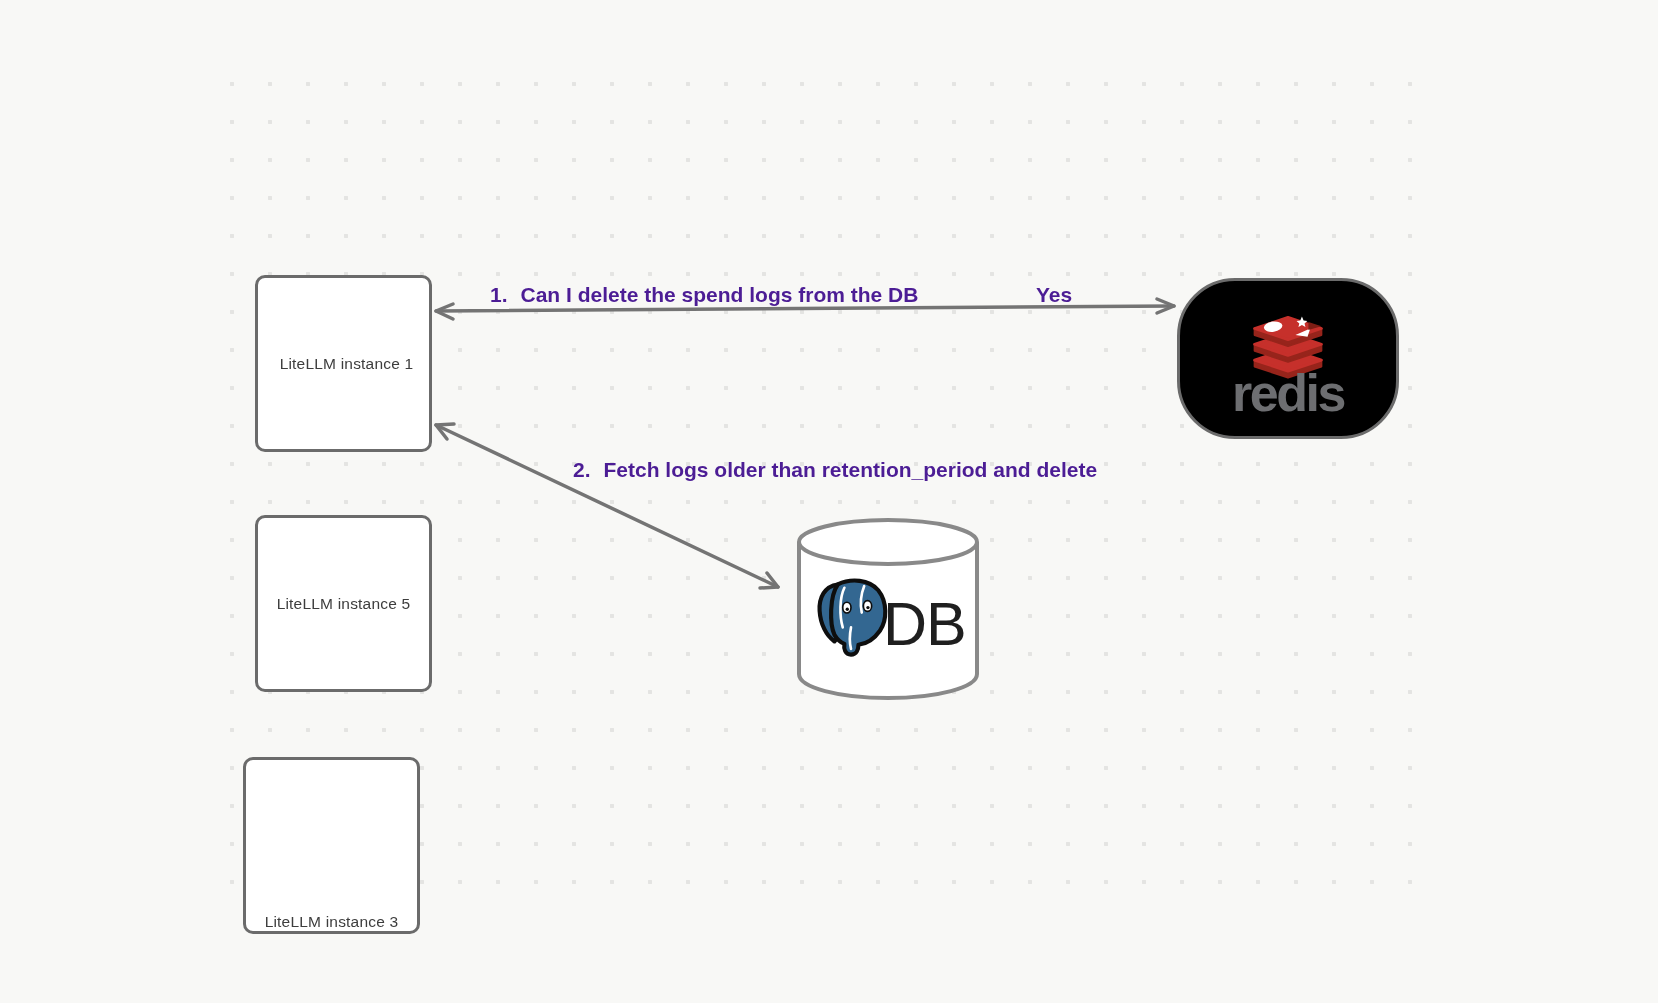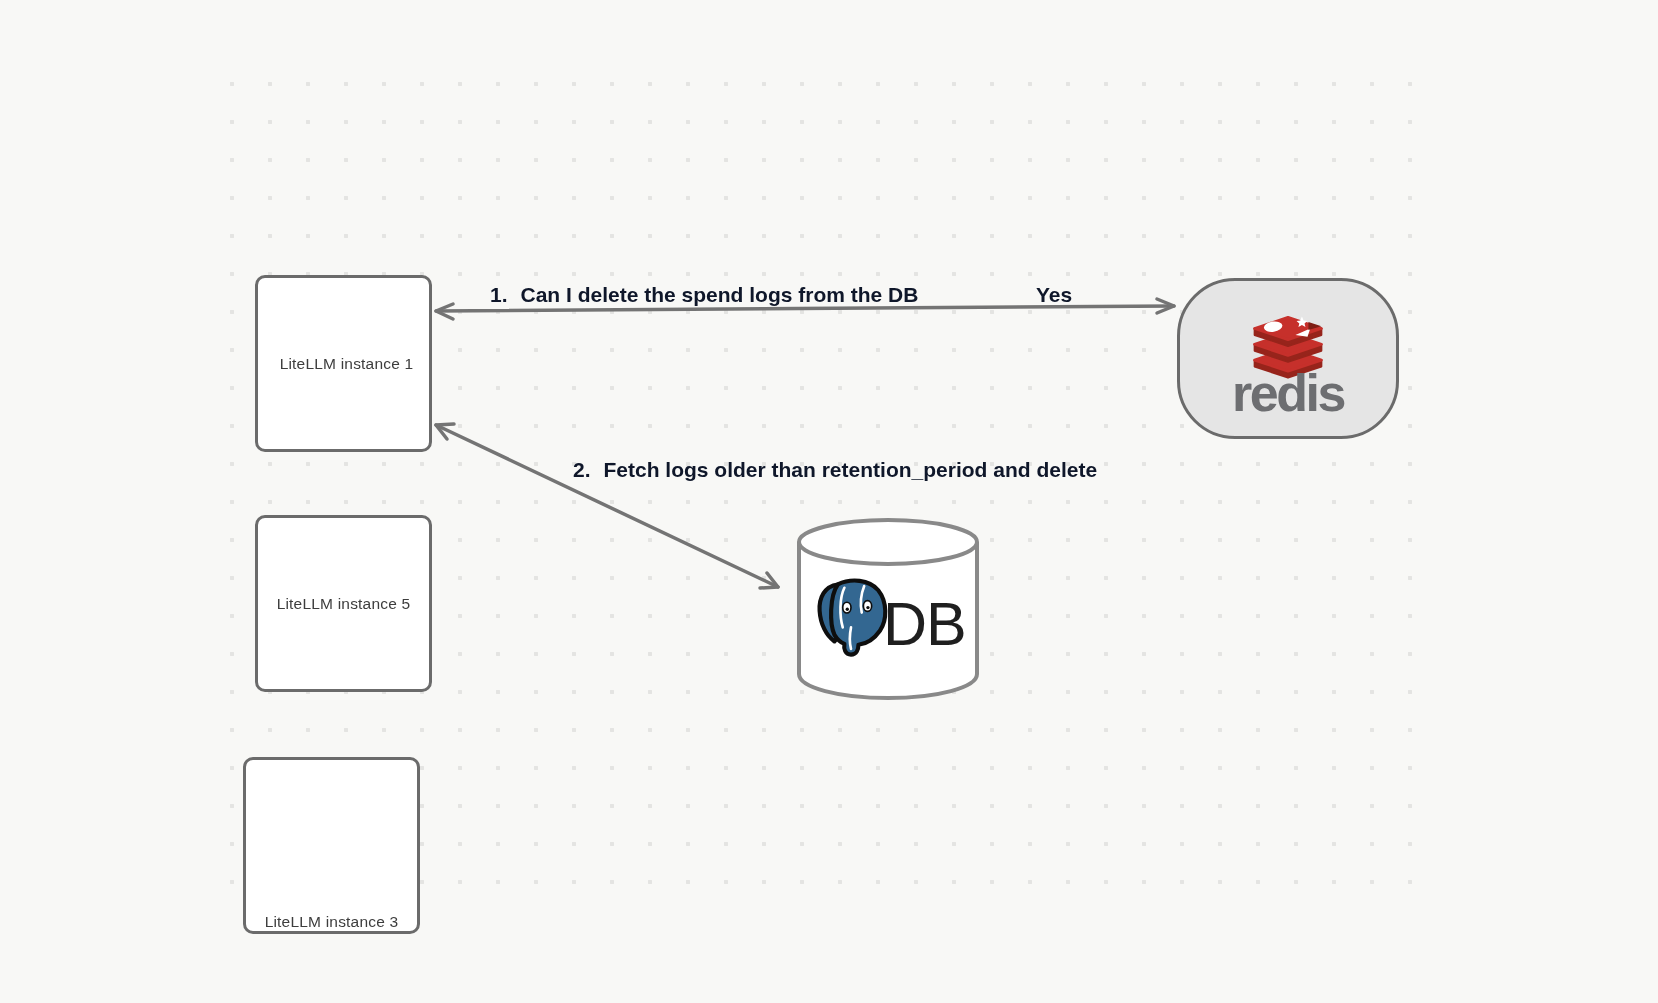--- a/index.html
+++ b/index.html
@@ -6,31 +6,31 @@
   .canvas{position:relative;width:1658px;height:1003px;overflow:hidden;
           font-family:"Liberation Sans",sans-serif;background:#f8f8f6;}
   .dots{position:absolute;left:213px;top:65px;width:1216px;height:836px;
         background-image:radial-gradient(circle 2.2px at 19px 19px,#e4e4e2 0,#e4e4e2 2.1px,transparent 2.3px);
         background-size:38px 38px;}
   .box{position:absolute;width:177px;height:177px;background:#ffffff;
        border:3.5px solid #6b6b6b;border-radius:10px;box-sizing:border-box;
        display:flex;align-items:center;justify-content:center;}
   .box-label{font-size:15.5px;color:#3d3d3d;letter-spacing:.2px;}
   .redis-node{position:absolute;left:1177px;top:278px;width:222px;height:161px;
-       background:#e5e5e5;border:3.5px solid #6b6b6b;border-radius:58px;box-sizing:border-box;}
+       background:#000000;border:3.5px solid #6b6b6b;border-radius:58px;box-sizing:border-box;}
   .redis-logo{position:absolute;left:50%;top:33px;transform:translateX(-50%);}
   .redis-wordmark{position:absolute;left:0;top:86px;width:100%;text-align:center;
        font-size:52px;font-weight:700;color:#6d6e71;letter-spacing:-2.5px;line-height:1;}
   .db-node{position:absolute;left:795px;top:516px;width:186px;height:186px;}
   .cyl{position:absolute;left:0;top:0;}
   .elephant{position:absolute;left:18px;top:60px;}
   .db-label{position:absolute;left:88px;top:78px;font-size:61px;font-weight:500;
        color:#1f1f1f;line-height:1;letter-spacing:-1px;}
   .arrows{position:absolute;left:0;top:0;pointer-events:none;}
-  .edge-label{position:absolute;font-size:21px;font-weight:700;color:#0f172a;
+  .edge-label{position:absolute;font-size:21px;font-weight:700;color:#4c1d95;
        line-height:24px;white-space:nowrap;}
   .edge-label .num{margin-right:13px;}
 </style>
 </head>
 <body>
 
 <div class="canvas">
 
   <div class="dots"></div>
 

